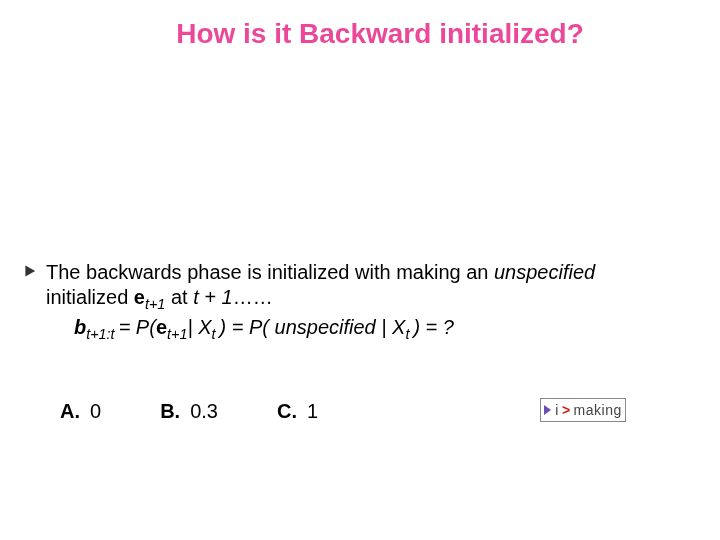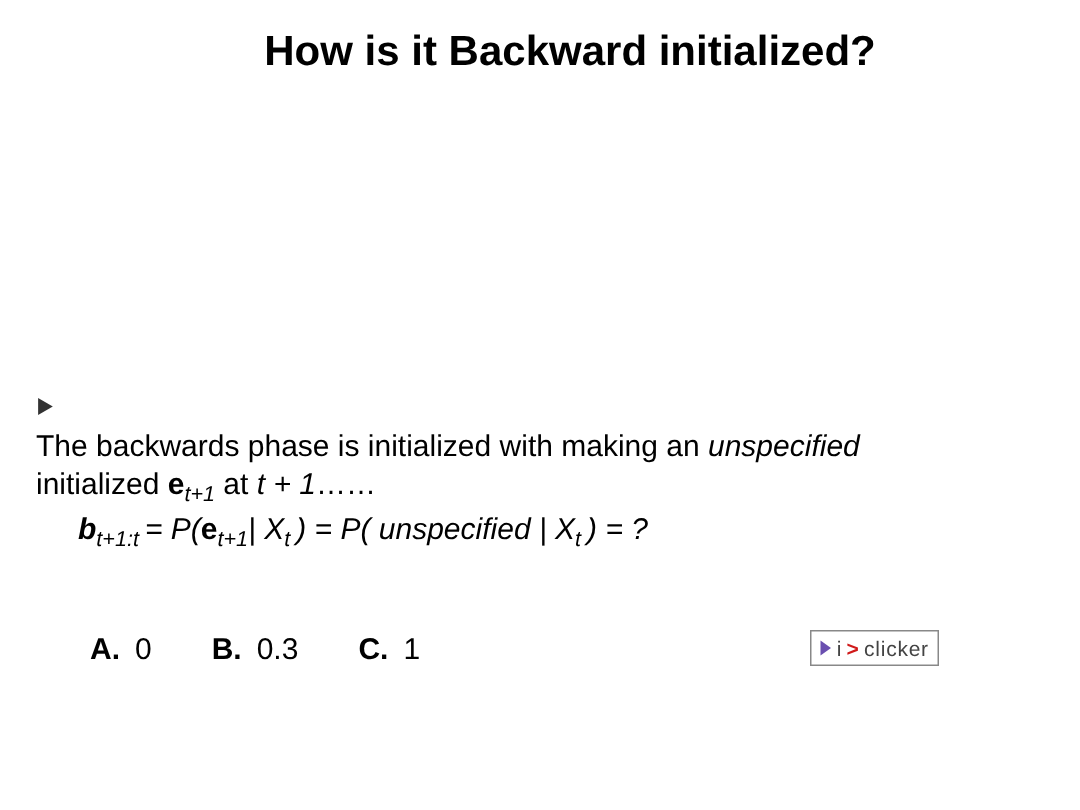--- a/index.html
+++ b/index.html
@@ -1,28 +1,28 @@
 <!DOCTYPE html>
 <html><head>
 <meta charset="utf-8">
 <style>
   * { margin: 0; padding: 0; box-sizing: border-box; }
   html, body { width: 720px; height: 540px; background: #fff; font-family: Arial, Helvetica, sans-serif; }
   .slide { width: 720px; height: 540px; position: relative; padding: 12px 36px; }
-  .title { color: #000000; font-size: 28px; font-weight: bold; text-align: center; margin-top: 6px; margin-left: 40px; }
+  .title { color: #ec4899; font-size: 28px; font-weight: bold; text-align: center; margin-top: 6px; margin-left: 40px; }
   .body { position: absolute; top: 260px; left: 24px; right: 24px; }
-  .bullet-row { display: flex; align-items: flex-start; gap: 8px; flex-direction: column; }
+  .bullet-row { display: flex; align-items: flex-start; gap: 8px; }
   .bullet-icon { flex: 0 0 auto; margin-top: 4px; }
   .bullet-icon svg { width: 14px; height: 14px; display: block; }
   .para { font-size: 20px; line-height: 1.25; color: #000; }
   .italic { font-style: italic; }
   .bold { font-weight: bold; }
   .indent { margin-left: 28px; margin-top: 2px; }
   .sub { font-size: 0.72em; vertical-align: sub; font-style: italic; margin-top: 20px; }
-  .answers { position: absolute; top: 422px; left: 60px; right: 24px; display: flex; align-items: flex-end; gap: 40px; }
+  .answers { position: absolute; top: 400px; left: 60px; right: 24px; display: flex; align-items: flex-end; gap: 59px; }
   .answer { font-size: 20px; }
   .answer .label { font-weight: bold; margin-right: 10px; }
   .iclicker { position: absolute; right: 70px; top: -2px; width: 86px; height: 24px; border: 1px solid #888; background: #fff; display: flex; align-items: center; justify-content: center; gap: 2px; font-size: 14px; color: #444; letter-spacing: 0.5px; }
   .iclicker .dash { color: #d01a1a; font-weight: bold; padding: 0 1px; }
   .iclicker .play { width: 0; height: 0; border-left: 7px solid #6a4fb0; border-top: 5px solid transparent; border-bottom: 5px solid transparent; margin-right: 2px; }
 </style>
 </head>
 <body>
 
 <div class="slide">
@@ -57,17 +57,17 @@
     <div class="answer">
       <span class="label">B.</span><span>0.3</span>
     </div>
     <div class="answer">
       <span class="label">C.</span><span>1</span>
     </div>
     <div class="iclicker">
       <span class="play"></span>
       <span>i</span>
         <span class="dash">&gt;</span>
-        <span>clicker</span>
+        <span>making</span>
     </div>
   </div>
 
 </div>
 
 </body></html>

